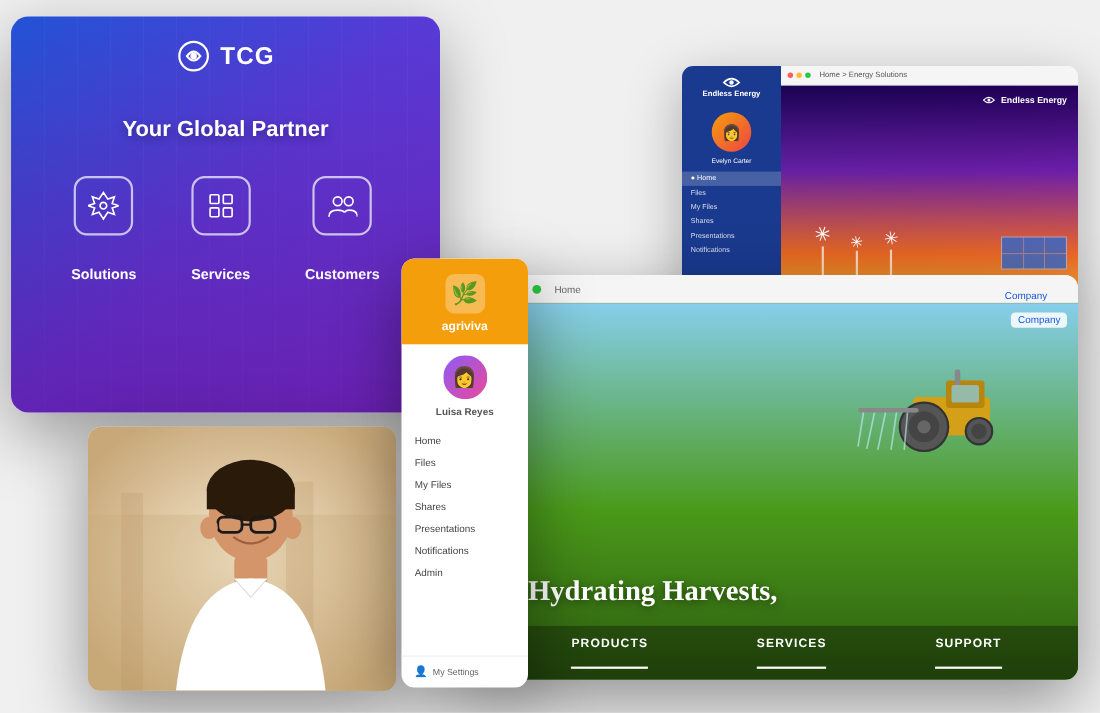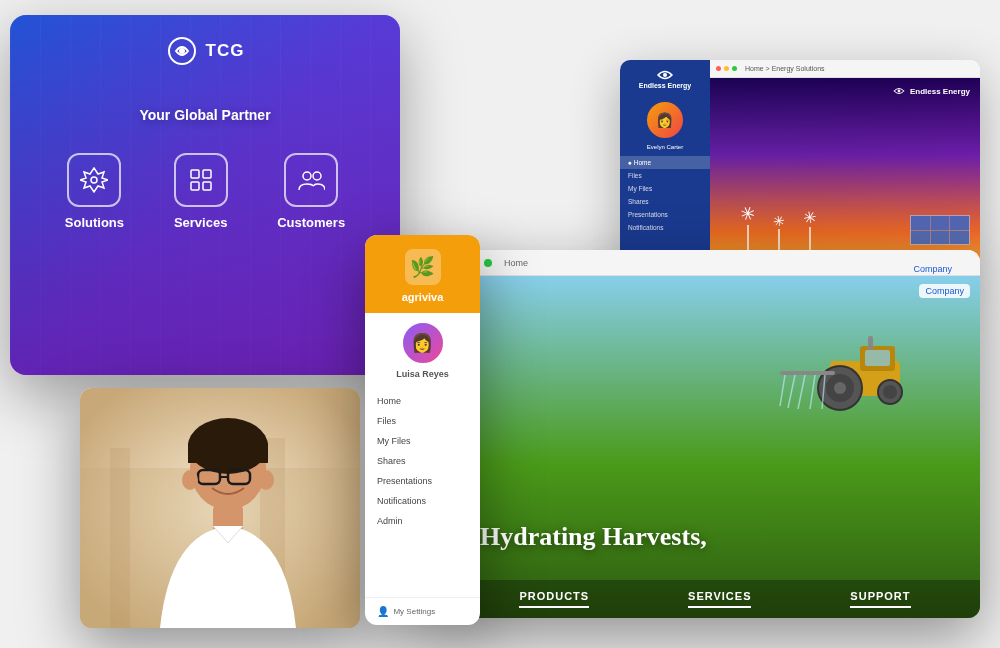--- a/index.html
+++ b/index.html
@@ -41,31 +41,31 @@
       justify-content: center;
       padding: 20px 0 10px;
       gap: 8px;
     }
     .tcg-logo-icon {
       width: 32px;
       height: 32px;
       color: white;
     }
     .tcg-logo-text {
-      font-size: 17px;
+      font-size: 22px;
       font-weight: 700;
       color: white;
       letter-spacing: 1px;
     }
     .tcg-tagline {
       position: relative;
       z-index: 2;
       text-align: center;
       color: white;
-      font-size: 14px;
+      font-size: 20px;
       font-weight: 700;
       margin-top: 30px;
       padding: 0 30px;
       text-shadow: 0 2px 8px rgba(0,0,0,0.3);
     }
     .tcg-icons-row {
       position: relative;
       z-index: 2;
       display: flex;
       justify-content: space-around;
@@ -86,20 +86,21 @@
       align-items: center;
       justify-content: center;
       color: white;
       font-size: 22px;
     }
     .tcg-icon-label {
       color: white;
       font-size: 13px;
       font-weight: 700;
       text-align: center;
+      margin-top: 20px;
     }
 
     
     .energy-card {
       position: absolute;
       top: 60px;
       right: 20px;
       width: 360px;
       height: 210px;
       border-radius: 10px;
@@ -352,21 +353,21 @@
       justify-content: space-around;
       padding: 10px 20px;
       background: rgba(0,0,0,0.3);
     }
     .farm-nav-item {
       color: white;
       font-size: 11px;
       font-weight: 700;
       letter-spacing: 1px;
       text-transform: uppercase;
-      padding-bottom: 4px;
+      padding-bottom: 15px;
       border-bottom: 2px solid white;
       cursor: pointer;
     }
     .farm-topbar-nav {
       display: flex;
       align-items: center;
       margin-left: auto;
       gap: 10px;
     }
 

